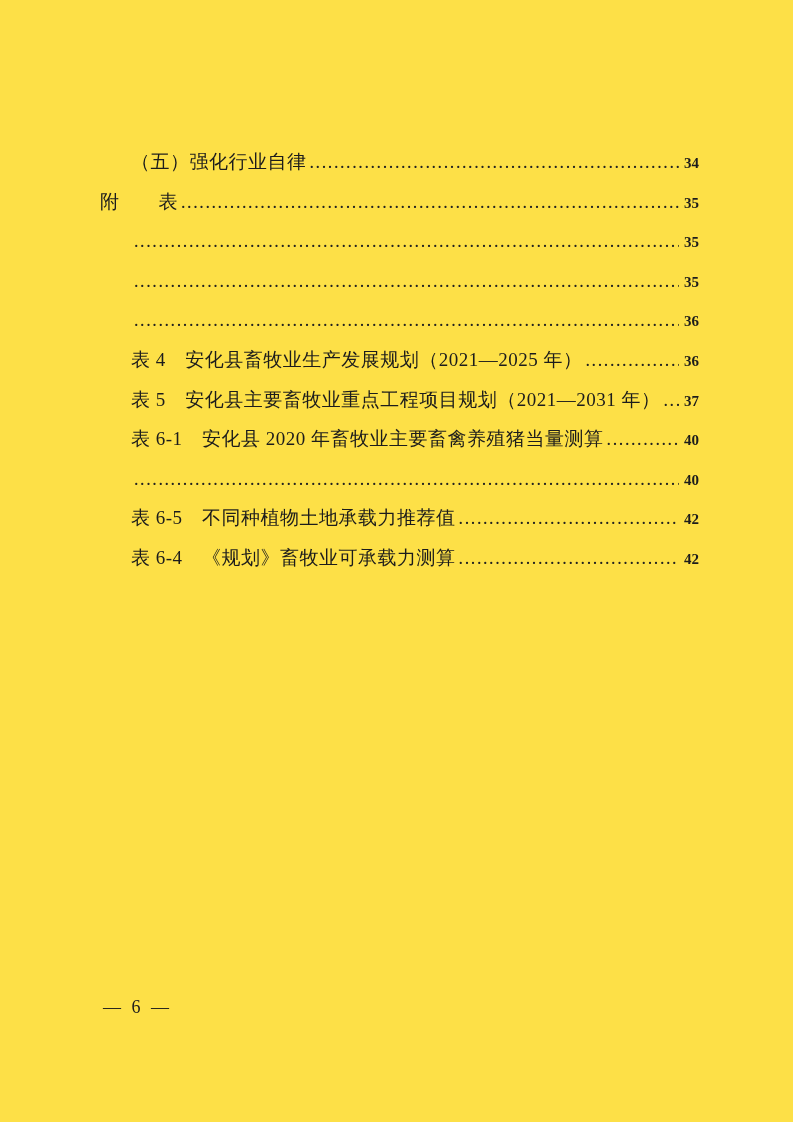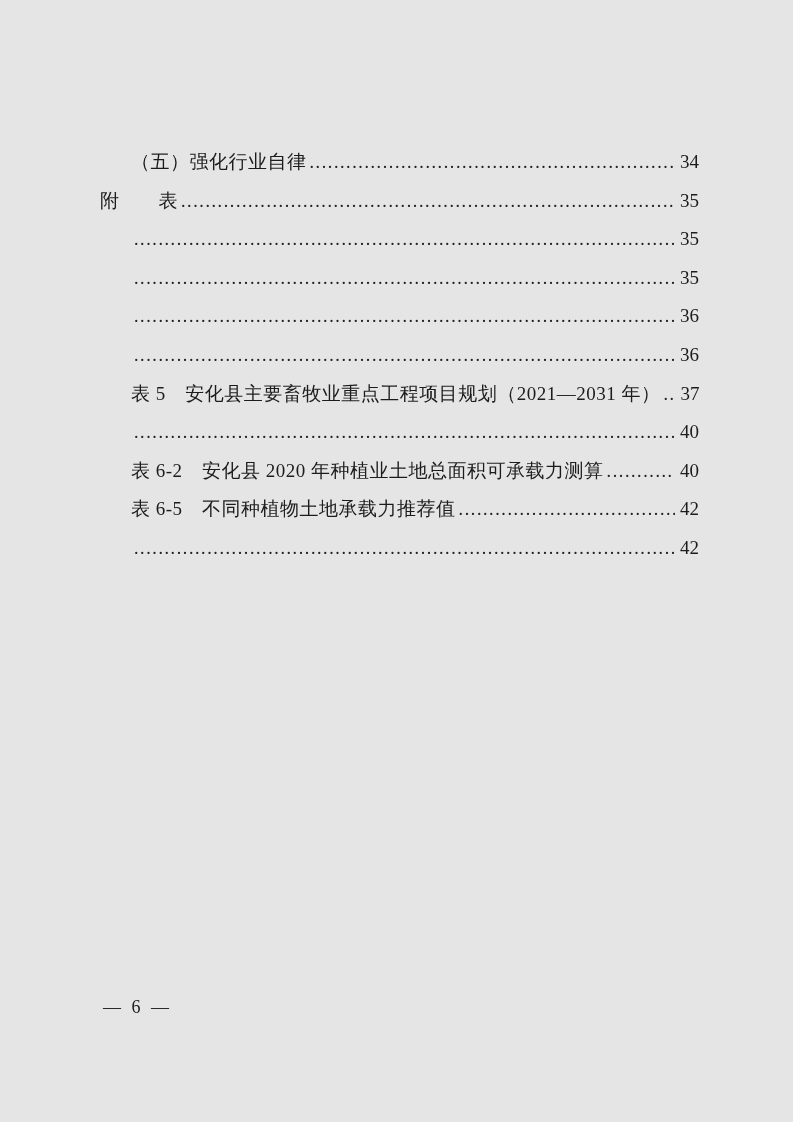--- a/index.html
+++ b/index.html
@@ -4,21 +4,21 @@
 <style>
   html, body {
     margin: 0;
     padding: 0;
     background: #ffffff;
   }
   .page {
     position: relative;
     width: 793px;
     height: 1122px;
-    background: #e5e5e5;
+    background: #fde047;
     font-family: "Liberation Serif", "DejaVu Serif", serif;
     color: #1c1c1c;
     overflow: hidden;
   }
   .toc {
     position: absolute;
     left: 100px;
     top: 143px;
     width: 599px;
   }
@@ -45,21 +45,22 @@
   }
   .toc-dots::after {
     content: "..........................................................................................................................................................................................................";
     font-size: 18px;
     letter-spacing: 1.6px;
     color: #222222;
   }
   .toc-page {
     white-space: nowrap;
     padding-left: 5px;
-    font-size: 19px;
+    font-size: 15px;
+    font-weight: bold;
   }
   .footer {
     position: absolute;
     left: 103px;
     top: 997px;
     font-size: 18px;
     letter-spacing: 1px;
     word-spacing: 4px;
     color: #1c1c1c;
   }
@@ -92,48 +93,50 @@
       <span class="toc-dots"></span>
       <span class="toc-page">35</span>
     </div>
 
     <div class="toc-row level-1">
       <span class="toc-dots"></span>
       <span class="toc-page">36</span>
     </div>
 
     <div class="toc-row level-1">
+      <span class="toc-label">表 4　安化县畜牧业生产发展规划（2021—2025 年）</span>
       <span class="toc-dots"></span>
       <span class="toc-page">36</span>
     </div>
 
     <div class="toc-row level-1">
       <span class="toc-label">表 5　安化县主要畜牧业重点工程项目规划（2021—2031 年）</span>
       <span class="toc-dots"></span>
       <span class="toc-page">37</span>
     </div>
 
     <div class="toc-row level-1">
+      <span class="toc-label">表 6-1　安化县 2020 年畜牧业主要畜禽养殖猪当量测算</span>
       <span class="toc-dots"></span>
       <span class="toc-page">40</span>
     </div>
 
     <div class="toc-row level-1">
-      <span class="toc-label">表 6-2　安化县 2020 年种植业土地总面积可承载力测算</span>
       <span class="toc-dots"></span>
       <span class="toc-page">40</span>
     </div>
 
     <div class="toc-row level-1">
       <span class="toc-label">表 6-5　不同种植物土地承载力推荐值</span>
       <span class="toc-dots"></span>
       <span class="toc-page">42</span>
     </div>
 
     <div class="toc-row level-1">
+      <span class="toc-label">表 6-4　《规划》畜牧业可承载力测算</span>
       <span class="toc-dots"></span>
       <span class="toc-page">42</span>
     </div>
 
   </div>
 
   <div class="footer">— 6 —</div>
 
 </div>
 

